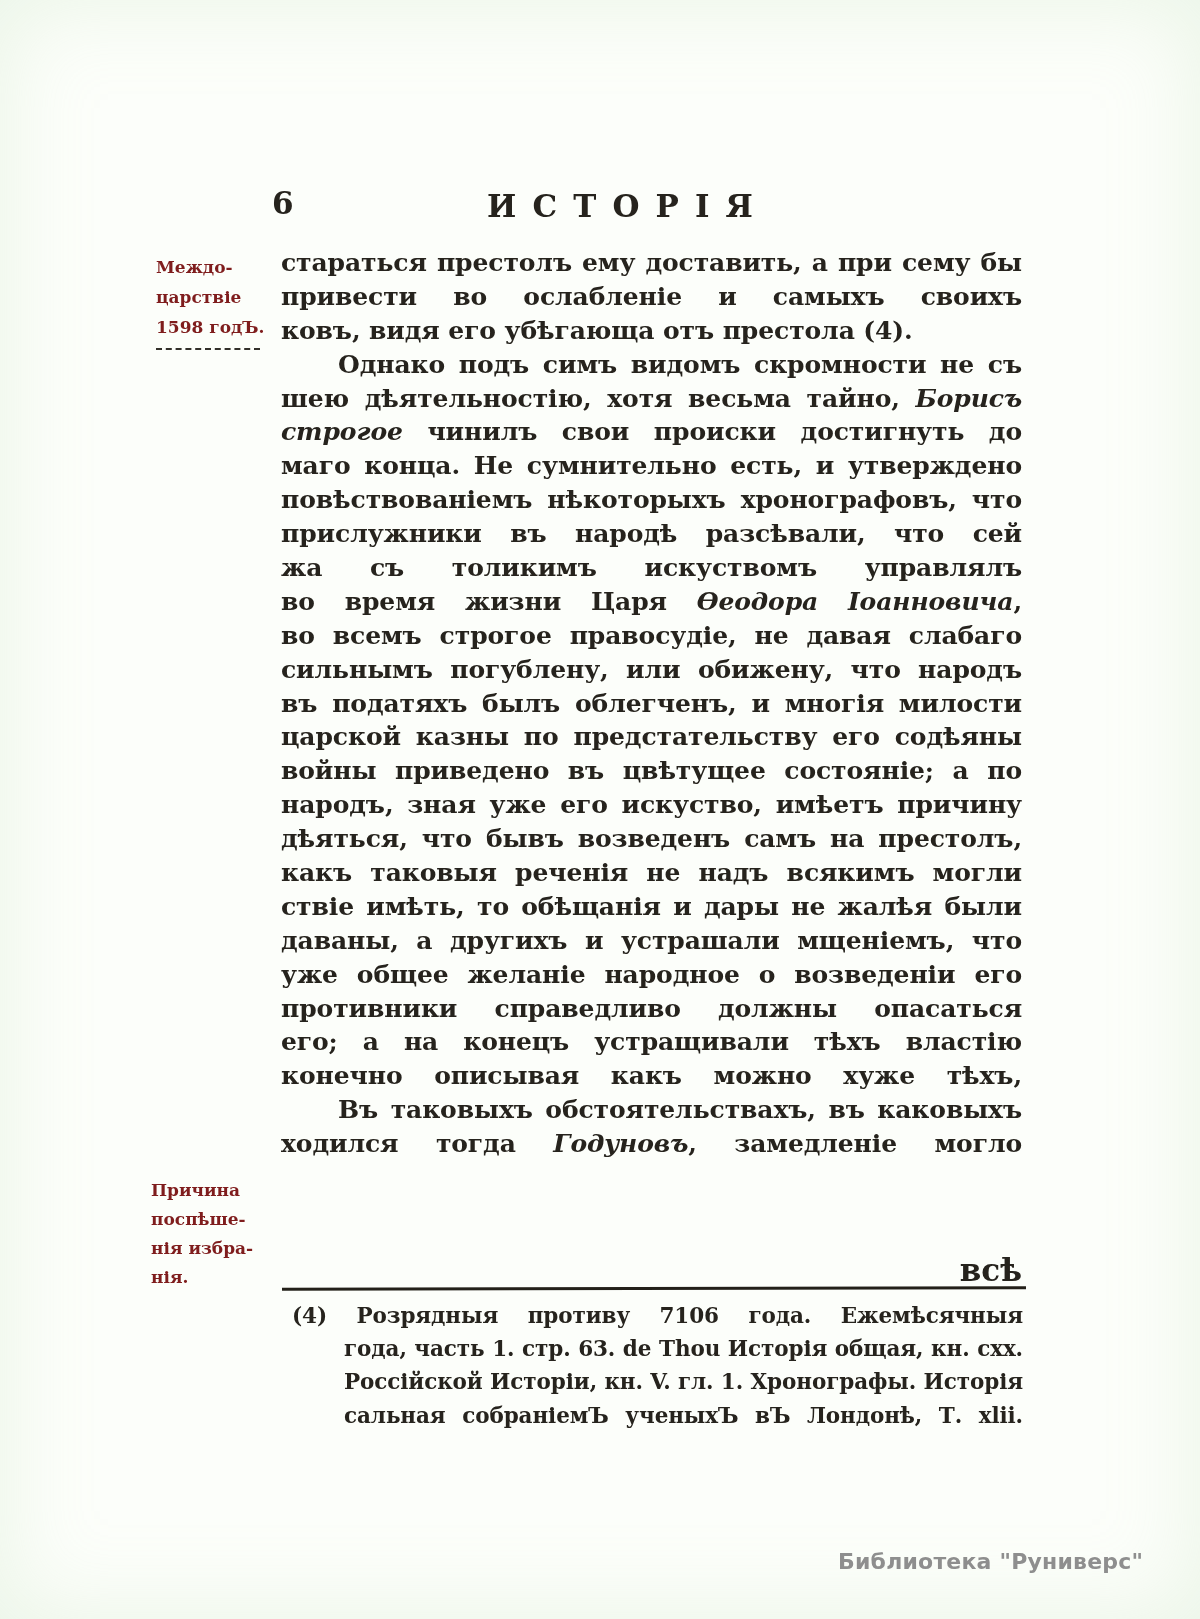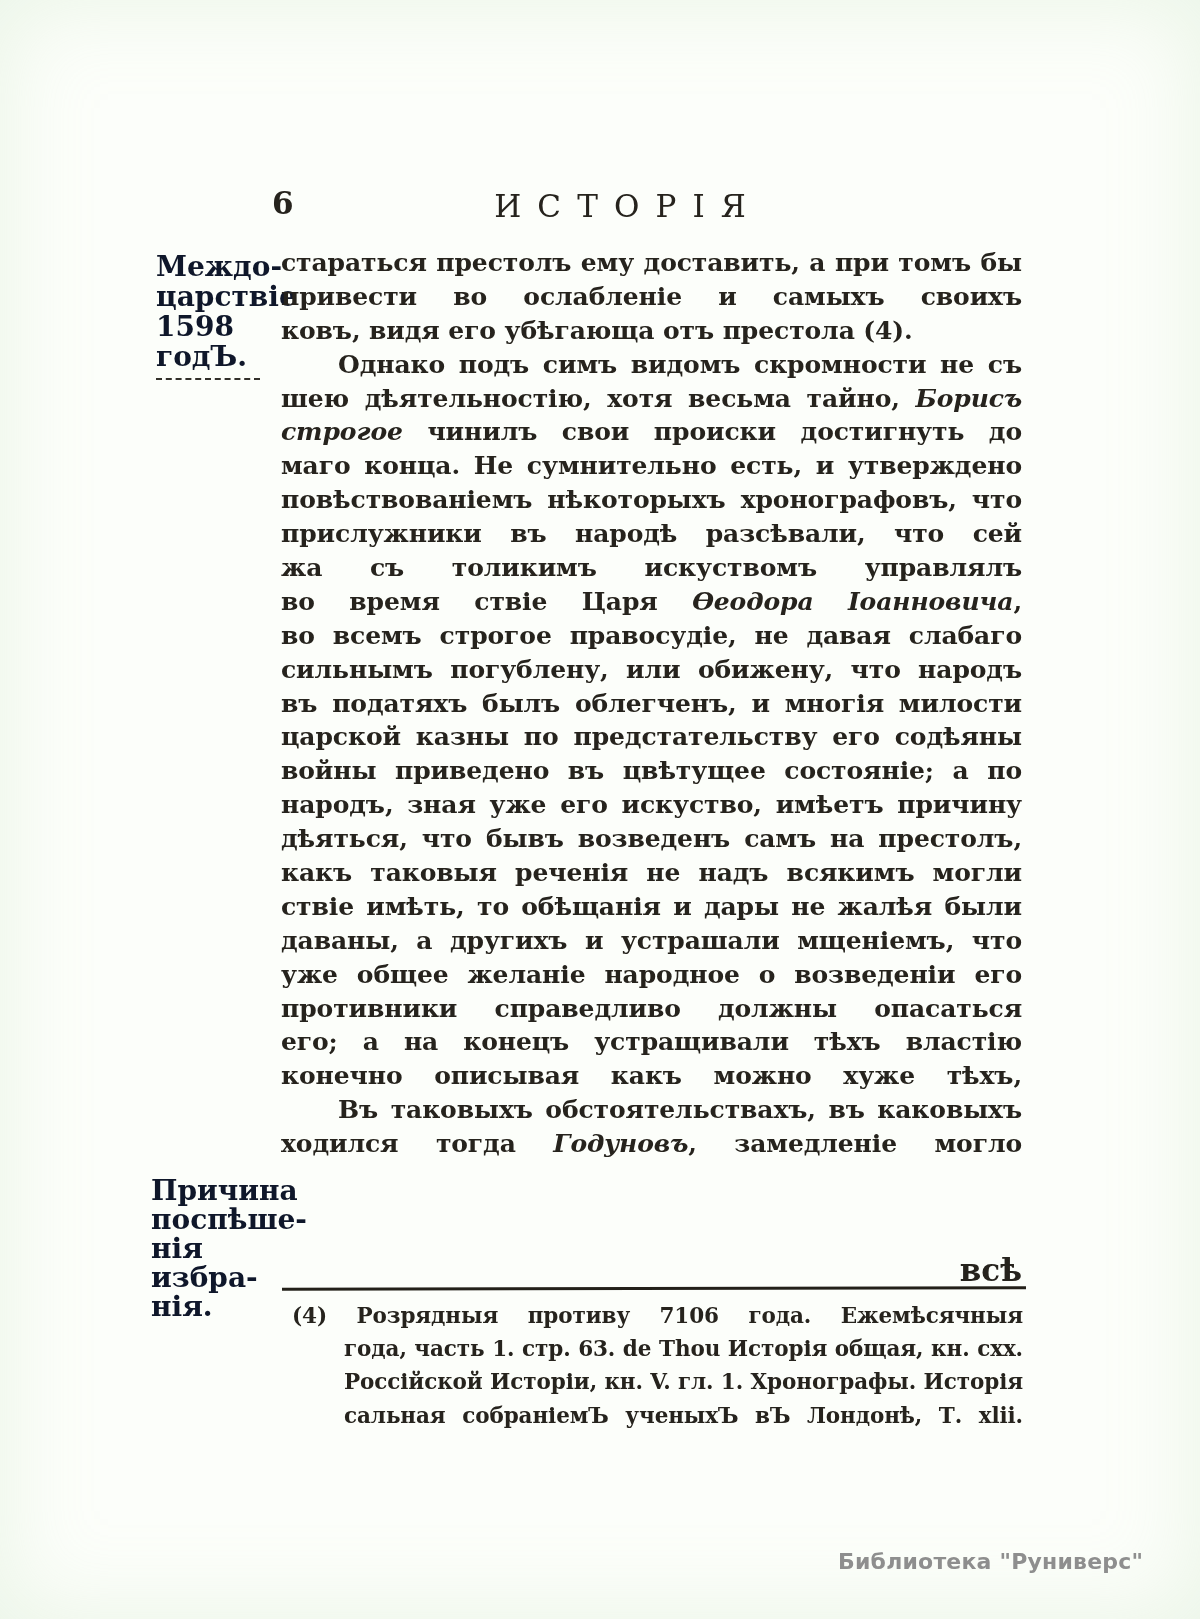--- a/index.html
+++ b/index.html
@@ -14,27 +14,27 @@
     position: absolute; inset: 0;
     box-shadow: inset 0 0 90px rgba(186, 220, 180, 0.28);
     pointer-events: none;
   }
   .page-number {
     position: absolute; left: 272px; top: 185px;
     font-size: 31px; font-weight: 700;
   }
   .header-title {
     position: absolute; left: 350px; top: 188px; width: 540px;
-    text-align: center; font-size: 31px; font-weight: 400;
+    text-align: center; font-size: 31px; font-weight: 700;
     letter-spacing: 0.52em; text-indent: 0.52em;
   }
   .margin-note {
     position: absolute; width: 120px;
-    font-size: 28px; font-weight: 700; line-height: 30px;
-    color: #0f172a;
+    font-size: 17px; font-weight: 700; line-height: 30px;
+    color: #7f1d1d;
   }
   .margin-note-1 { left: 156px; top: 252px; }
   .margin-note-2 { left: 151px; top: 1176px; line-height: 29px; }
   .note-rule {
     border: 0; border-top: 2.5px dashed #33302a;
     width: 104px; margin: 6px 0 0 0;
   }
   .main-text {
     position: absolute; left: 281px; top: 246px; width: 741px;
     font-size: 25px; font-weight: 700; line-height: 33.9px;
@@ -86,31 +86,31 @@
 <div class="margin-note margin-note-1">
   <div class="note-lines">
       <div>Междо-</div>
       <div>царствіе</div>
       <div>1598 годЪ.</div>
     </div>
   <hr class="note-rule">
 </div>
 
 <div class="main-text">
-    <div class="line"><span>стараться престолъ ему доставить, а при томъ бы</span></div>
+    <div class="line"><span>стараться престолъ ему доставить, а при сему бы</span></div>
     <div class="line"><span>привести во ослабленіе и самыхъ своихъ противни-</span></div>
     <div class="line last-left"><span>ковъ, видя его убѣгающа отъ престола (4).</span></div>
     <div class="line indent"><span>Однако подъ симъ видомъ скромности не съ мень-</span></div>
     <div class="line"><span>шею дѣятельностію, хотя весьма тайно, </span><i>Борисъ Го-</i></div>
     <div class="line"><i>строгое</i><span> чинилъ свои происки достигнуть до желае-</span></div>
     <div class="line"><span>маго конца. Не сумнительно есть, и утверждено сіе</span></div>
     <div class="line"><span>повѣствованіемъ нѣкоторыхъ хронографовъ, что его</span></div>
     <div class="line"><span>прислужники въ народѣ разсѣвали, что сей вельмо-</span></div>
     <div class="line"><span>жа съ толикимъ искуствомъ управлялъ государство</span></div>
-    <div class="line"><span>во время ствіе Царя </span><i>Ѳеодора Іоанновича</i><span>, наблюдая</span></div>
+    <div class="line"><span>во время жизни Царя </span><i>Ѳеодора Іоанновича</i><span>, наблюдая</span></div>
     <div class="line"><span>во всемъ строгое правосудіе, не давая слабаго быть</span></div>
     <div class="line"><span>сильнымъ погублену, или обижену, что народъ имъ</span></div>
     <div class="line"><span>въ податяхъ былъ облегченъ, и многія милости изъ</span></div>
     <div class="line"><span>царской казны по предстательству его содѣяны бы-</span></div>
     <div class="line"><span>войны приведено въ цвѣтущее состояніе; а по сему</span></div>
     <div class="line"><span>народъ, зная уже его искуство, имѣетъ причину на-</span></div>
     <div class="line"><span>дѣяться, что бывъ возведенъ самъ на престолъ, усу-</span></div>
     <div class="line"><span>какъ таковыя реченія не надъ всякимъ могли дѣй-</span></div>
     <div class="line"><span>ствіе имѣть, то обѣщанія и дары не жалѣя были раз-</span></div>
     <div class="line"><span>даваны, а другихъ и устрашали мщеніемъ, что какъ</span></div>

